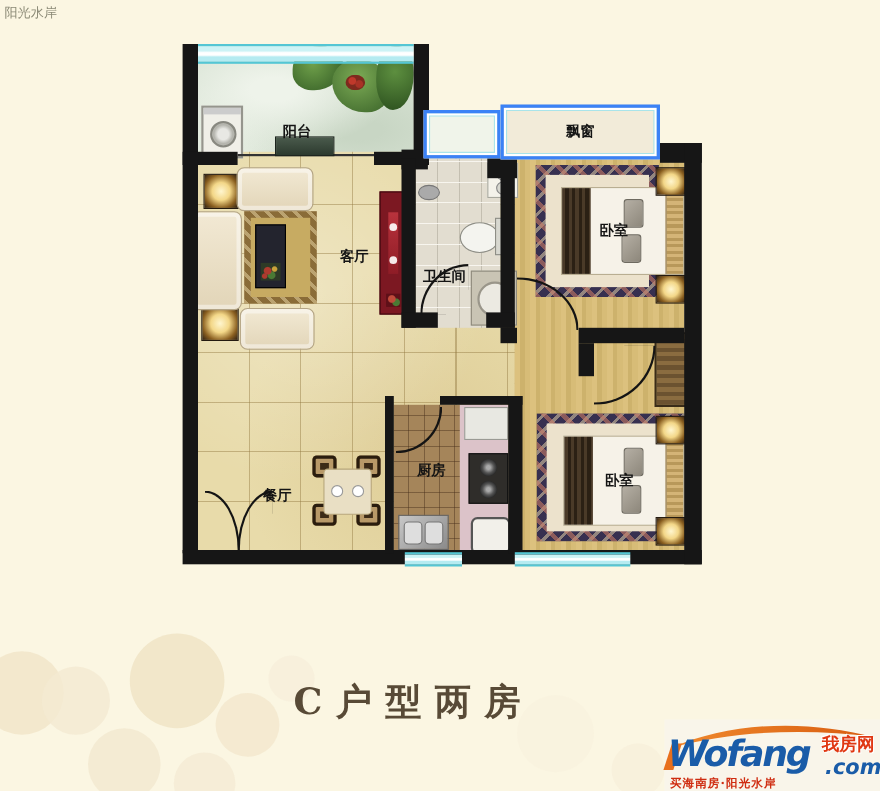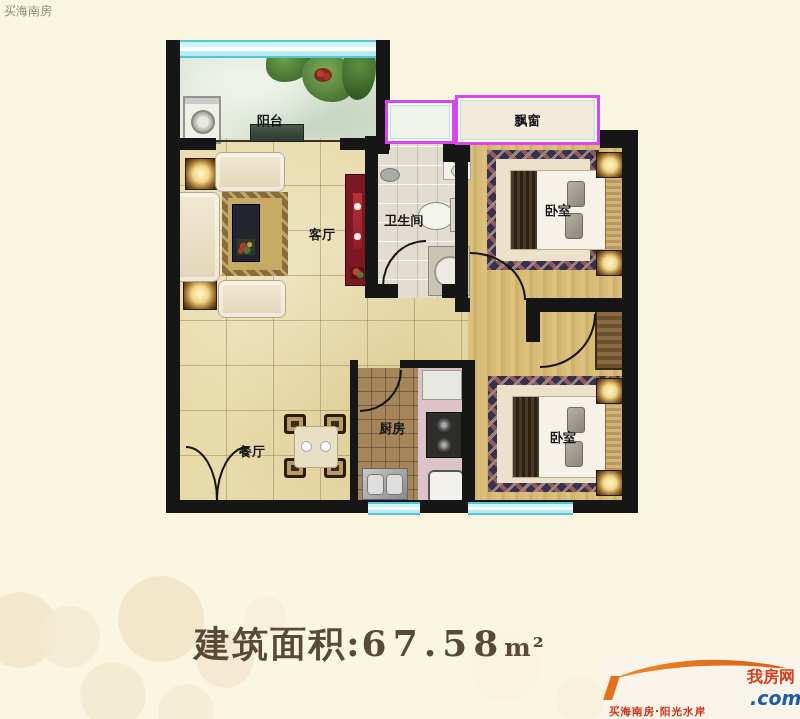--- a/index.html
+++ b/index.html
@@ -22,21 +22,21 @@
      repeating-linear-gradient(90deg,rgba(165,160,145,0) 0 19px,rgba(165,160,145,.5) 19px 20px)}
   .floor-kitchen{position:absolute;background-color:#a5855a;background-image:
      repeating-linear-gradient(0deg,rgba(70,45,25,0) 0 13px,rgba(70,45,25,.45) 13px 14px),
      repeating-linear-gradient(90deg,rgba(70,45,25,0) 0 13px,rgba(70,45,25,.45) 13px 14px)}
   .floor-balcony{position:absolute;background-color:#d8e3d4;background-image:
      radial-gradient(ellipse at 35% 30%,#eef3ea 12%,rgba(238,243,234,0) 60%),
      radial-gradient(ellipse at 75% 70%,#c8d6c4 10%,rgba(200,214,196,0) 55%),
      radial-gradient(ellipse at 15% 80%,#e4ece0 10%,rgba(228,236,224,0) 50%)}
   .win-h{position:absolute;border-top:2px solid #54c6d4;border-bottom:2px solid #54c6d4;
      background:linear-gradient(#cdf3f6 0 30%,#ffffff 42% 58%,#b5ebf1 70% 100%)}
-  .frame{position:absolute;border:3px solid #d946ef;box-shadow:inset 0 0 0 2px #ffffff,inset 0 0 0 3px #a9e4ea}
+  .frame{position:absolute;border:3px solid #3b82f6;box-shadow:inset 0 0 0 2px #ffffff,inset 0 0 0 3px #a9e4ea}
   .room-label{position:absolute;font-weight:bold;font-size:13px;line-height:1;color:#141414;
      white-space:nowrap;transform:translate(-50%,-50%)}
   .arc{position:absolute;border:0 solid #141414}
   .arc-tr{border-top-right-radius:100%;border-top-width:2px;border-right-width:2px}
   .arc-tl{border-top-left-radius:100%;border-top-width:2px;border-left-width:2px}
   .arc-br{border-bottom-right-radius:100%;border-bottom-width:2px;border-right-width:2px}
   .lamp{position:absolute;background:radial-gradient(circle,#fff6cf 0%,#f3d788 38%,#8a5f20 72%,#2e2013 100%);
      border:1px solid #241a10}
   .rug-dark{position:absolute;background-color:#373050;background-image:
      repeating-linear-gradient(45deg,rgba(196,120,100,.6) 0 4px,rgba(196,120,100,0) 4px 12px),
@@ -77,21 +77,21 @@
 <div class="circle" style="left:-18px;top:592px;width:76px;height:76px;background:#f1e5c8;opacity:.8"></div>
 <div class="circle" style="left:38px;top:606px;width:62px;height:62px;background:#f4ead2;opacity:.8"></div>
 <div class="circle" style="left:118px;top:576px;width:86px;height:86px;background:#f0e4c6;opacity:.85"></div>
 <div class="circle" style="left:80px;top:662px;width:66px;height:66px;background:#f3e8cf;opacity:.8"></div>
 <div class="circle" style="left:196px;top:630px;width:58px;height:58px;background:#f2e6cb;opacity:.7"></div>
 <div class="circle" style="left:158px;top:684px;width:56px;height:56px;background:#f4ead3;opacity:.7"></div>
 <div class="circle" style="left:244px;top:596px;width:42px;height:42px;background:#f6eeda;opacity:.7"></div>
 <div class="circle" style="left:470px;top:632px;width:70px;height:70px;background:#f7f0dd;opacity:.55"></div>
 <div class="circle" style="left:556px;top:676px;width:48px;height:48px;background:#f5ecd6;opacity:.5"></div>
 
-<div id="project-name">买海南房</div>
+<div id="project-name">阳光水岸</div>
 
 <div id="plan">
 
   <div class="floor-balcony" style="left:14px;top:14px;width:196px;height:92px"></div>
   <div class="floor-marble" style="left:14px;top:98px;width:301px;height:362px"></div>
   <div class="floor-wood" style="left:302px;top:104px;width:154px;height:359px"></div>
   <div class="floor-bath" style="left:212px;top:104px;width:77px;height:154px"></div>
   <div class="floor-kitchen" style="left:192px;top:328px;width:104px;height:135px"></div>
 
   <div class="rug-dark" style="left:321px;top:110px;width:112px;height:120px">
@@ -214,38 +214,39 @@
 
   <div class="arc arc-tr" style="left:20px;top:406px;width:30px;height:52px"></div>
   <div class="arc arc-tl" style="left:50px;top:406px;width:30px;height:52px"></div>
   <div class="arc arc-tl" style="left:216px;top:200px;width:42px;height:44px"></div>
   <div class="arc arc-tr" style="left:304px;top:212px;width:54px;height:46px"></div>
   <div class="arc arc-br" style="left:194px;top:330px;width:40px;height:40px"></div>
   <div class="arc arc-br" style="left:374px;top:274px;width:54px;height:52px"></div>
 
   <div class="room-label" style="left:104px;top:80px">阳台</div>
   <div class="room-label" style="left:156px;top:194px">客厅</div>
-  <div class="room-label" style="left:238px;top:180px">卫生间</div>
+  <div class="room-label" style="left:238px;top:212px">卫生间</div>
   <div class="room-label" style="left:392px;top:170px">卧室</div>
   <div class="room-label" style="left:86px;top:411px">餐厅</div>
   <div class="room-label" style="left:226px;top:388px">厨房</div>
   <div class="room-label" style="left:397px;top:397px">卧室</div>
 </div>
 
 <div id="caption">
-  <div class="l2"><span>建筑面积:</span><span style="letter-spacing:6px">67.58</span><span class="unit">m²</span></div>
+  <div class="l1">C户型两房</div>
 </div>
 
 <div id="logo">
   <svg style="position:absolute;left:2px;top:0" width="192" height="28" viewBox="0 0 192 28">
     <defs>
         <linearGradient id="og" x1="0" y1="0" x2="1" y2="0">
       <stop offset="0" stop-color="#f08a2e"></stop>
           <stop offset="1" stop-color="#d85c10"></stop>
     </linearGradient>
       </defs>
     <path d="M4 26 C 58 2, 128 0, 188 16 C 130 8, 60 10, 4 26 Z" fill="url(#og)"></path>
   </svg>
   <div style="position:absolute;left:3px;top:22px;width:9px;height:24px;background:#e8701c;transform:skewX(-18deg)"></div>
+  <div class="brand">Wofang</div>
   <div class="brand-cn">我房网</div>
   <div class="domain">.com</div>
   <div class="tagline">买海南房·阳光水岸</div>
 </div>
 
 </body></html>

